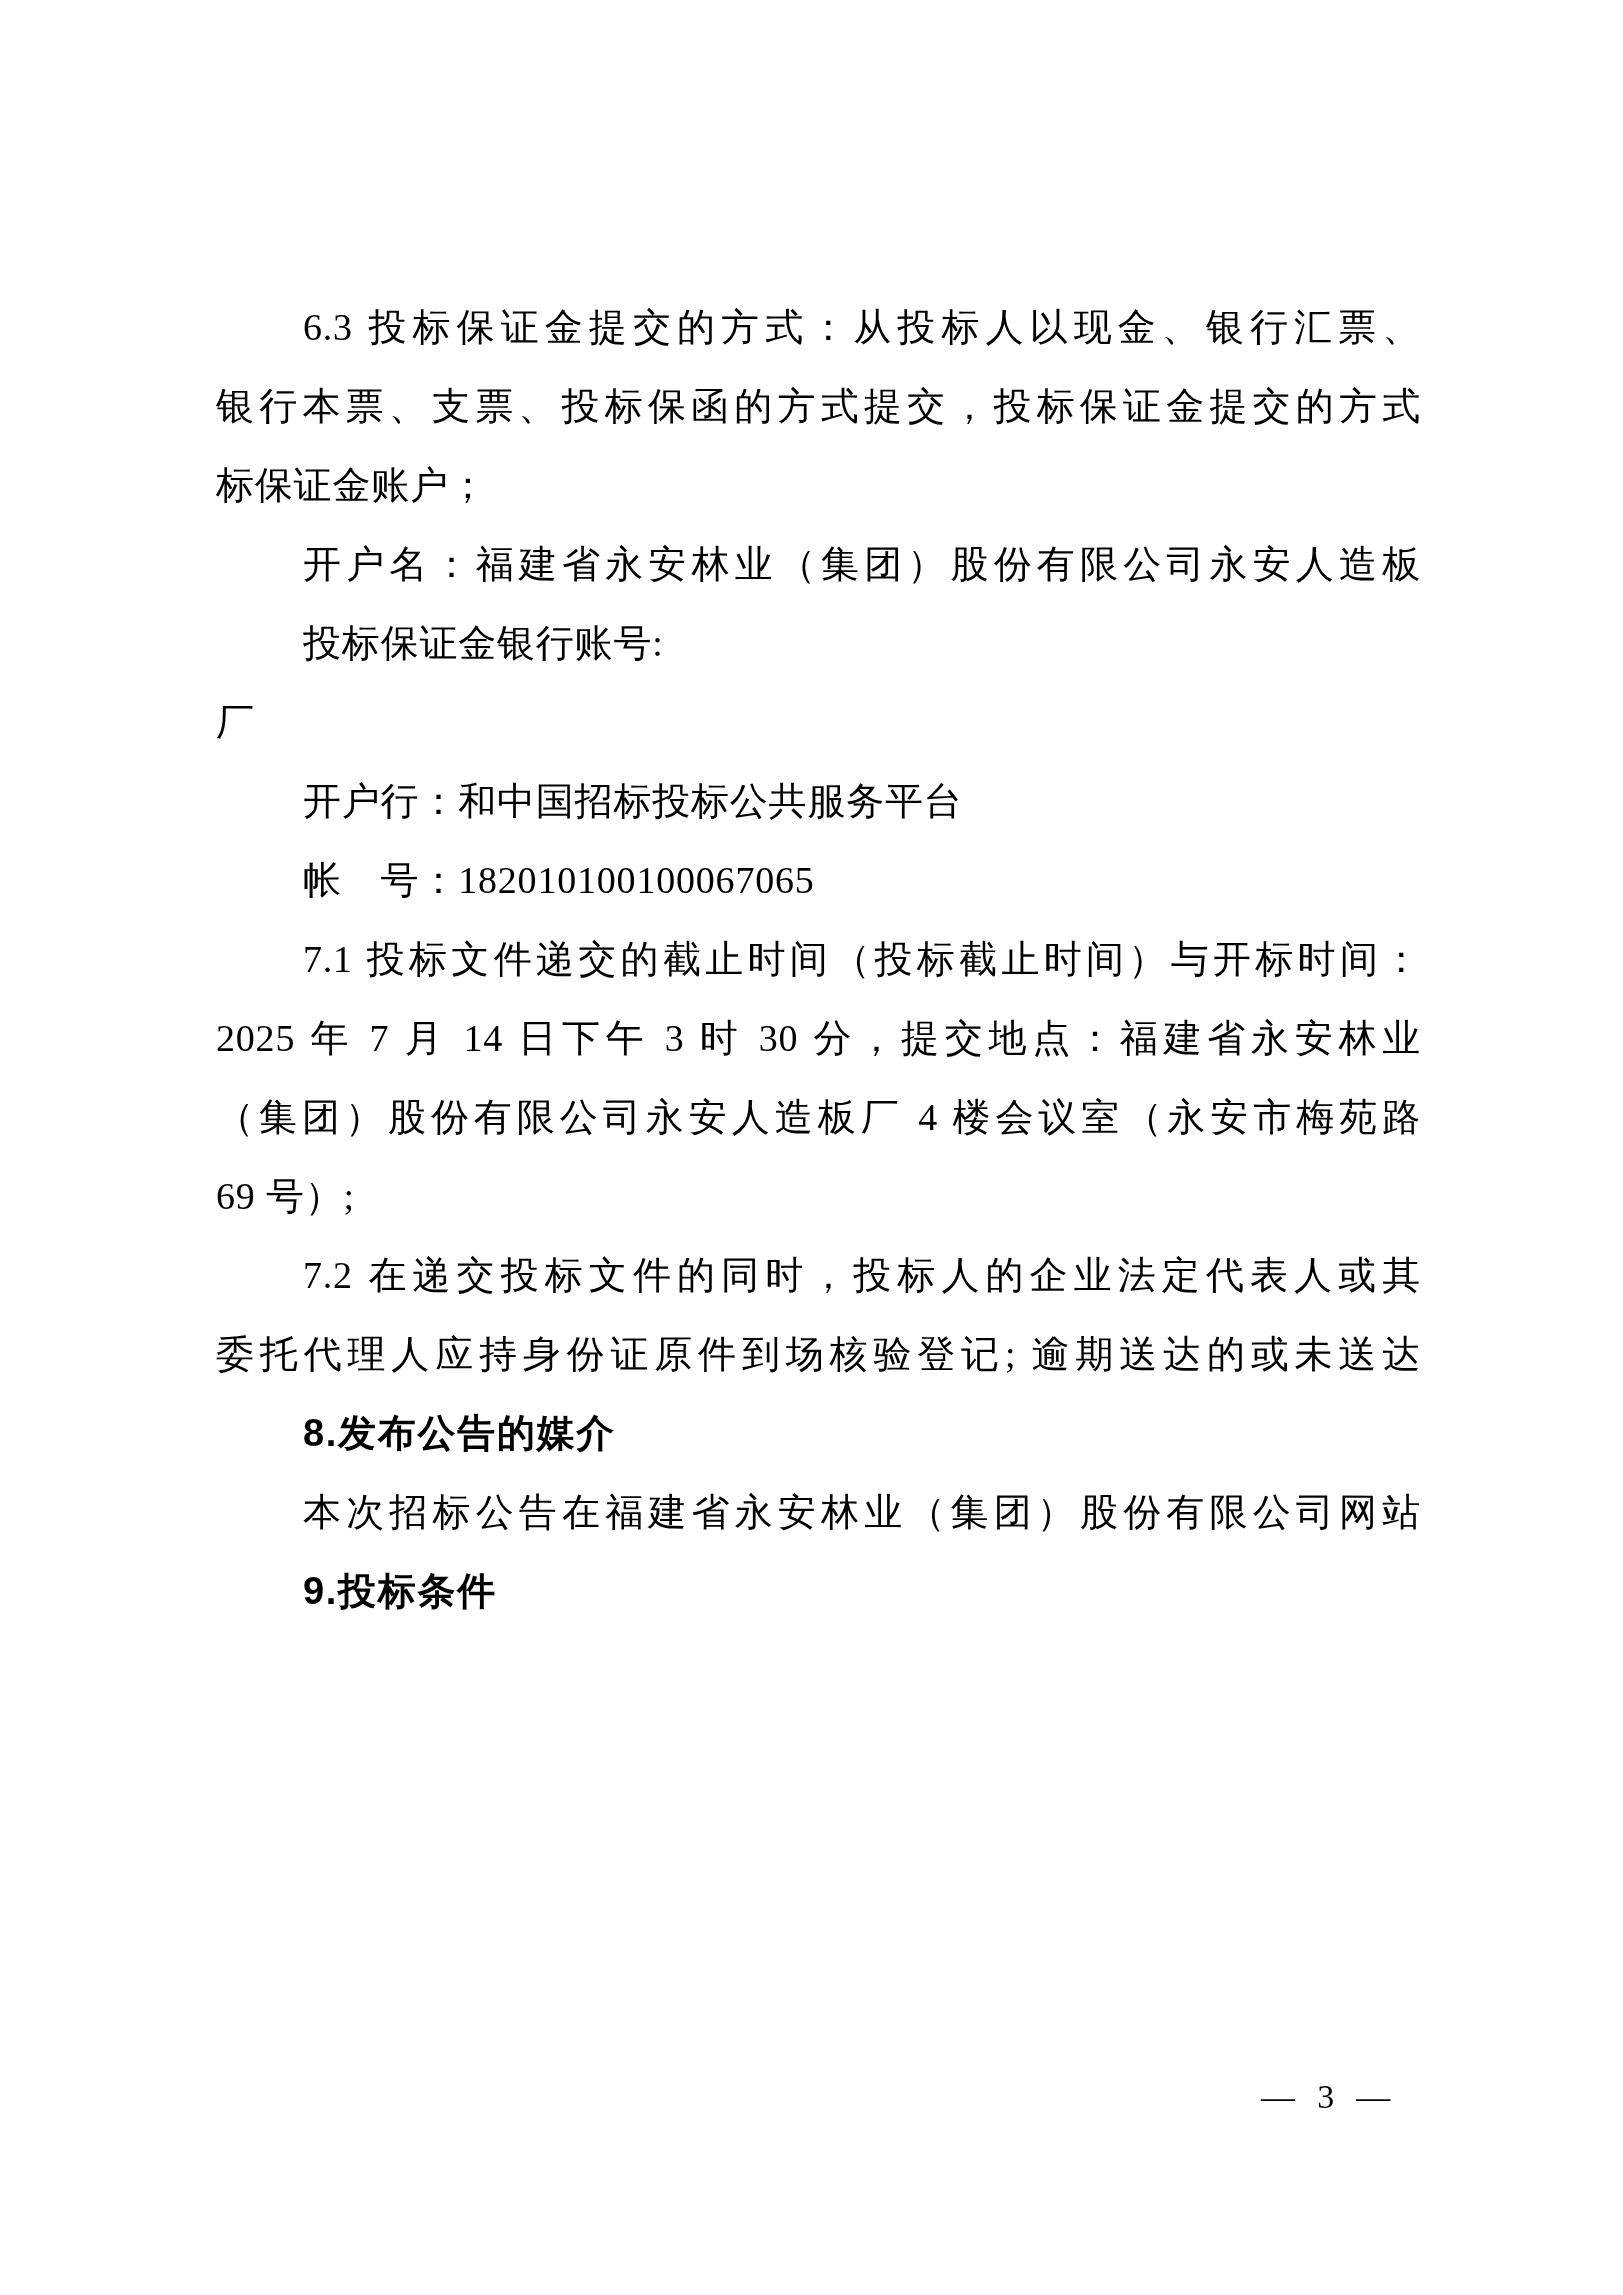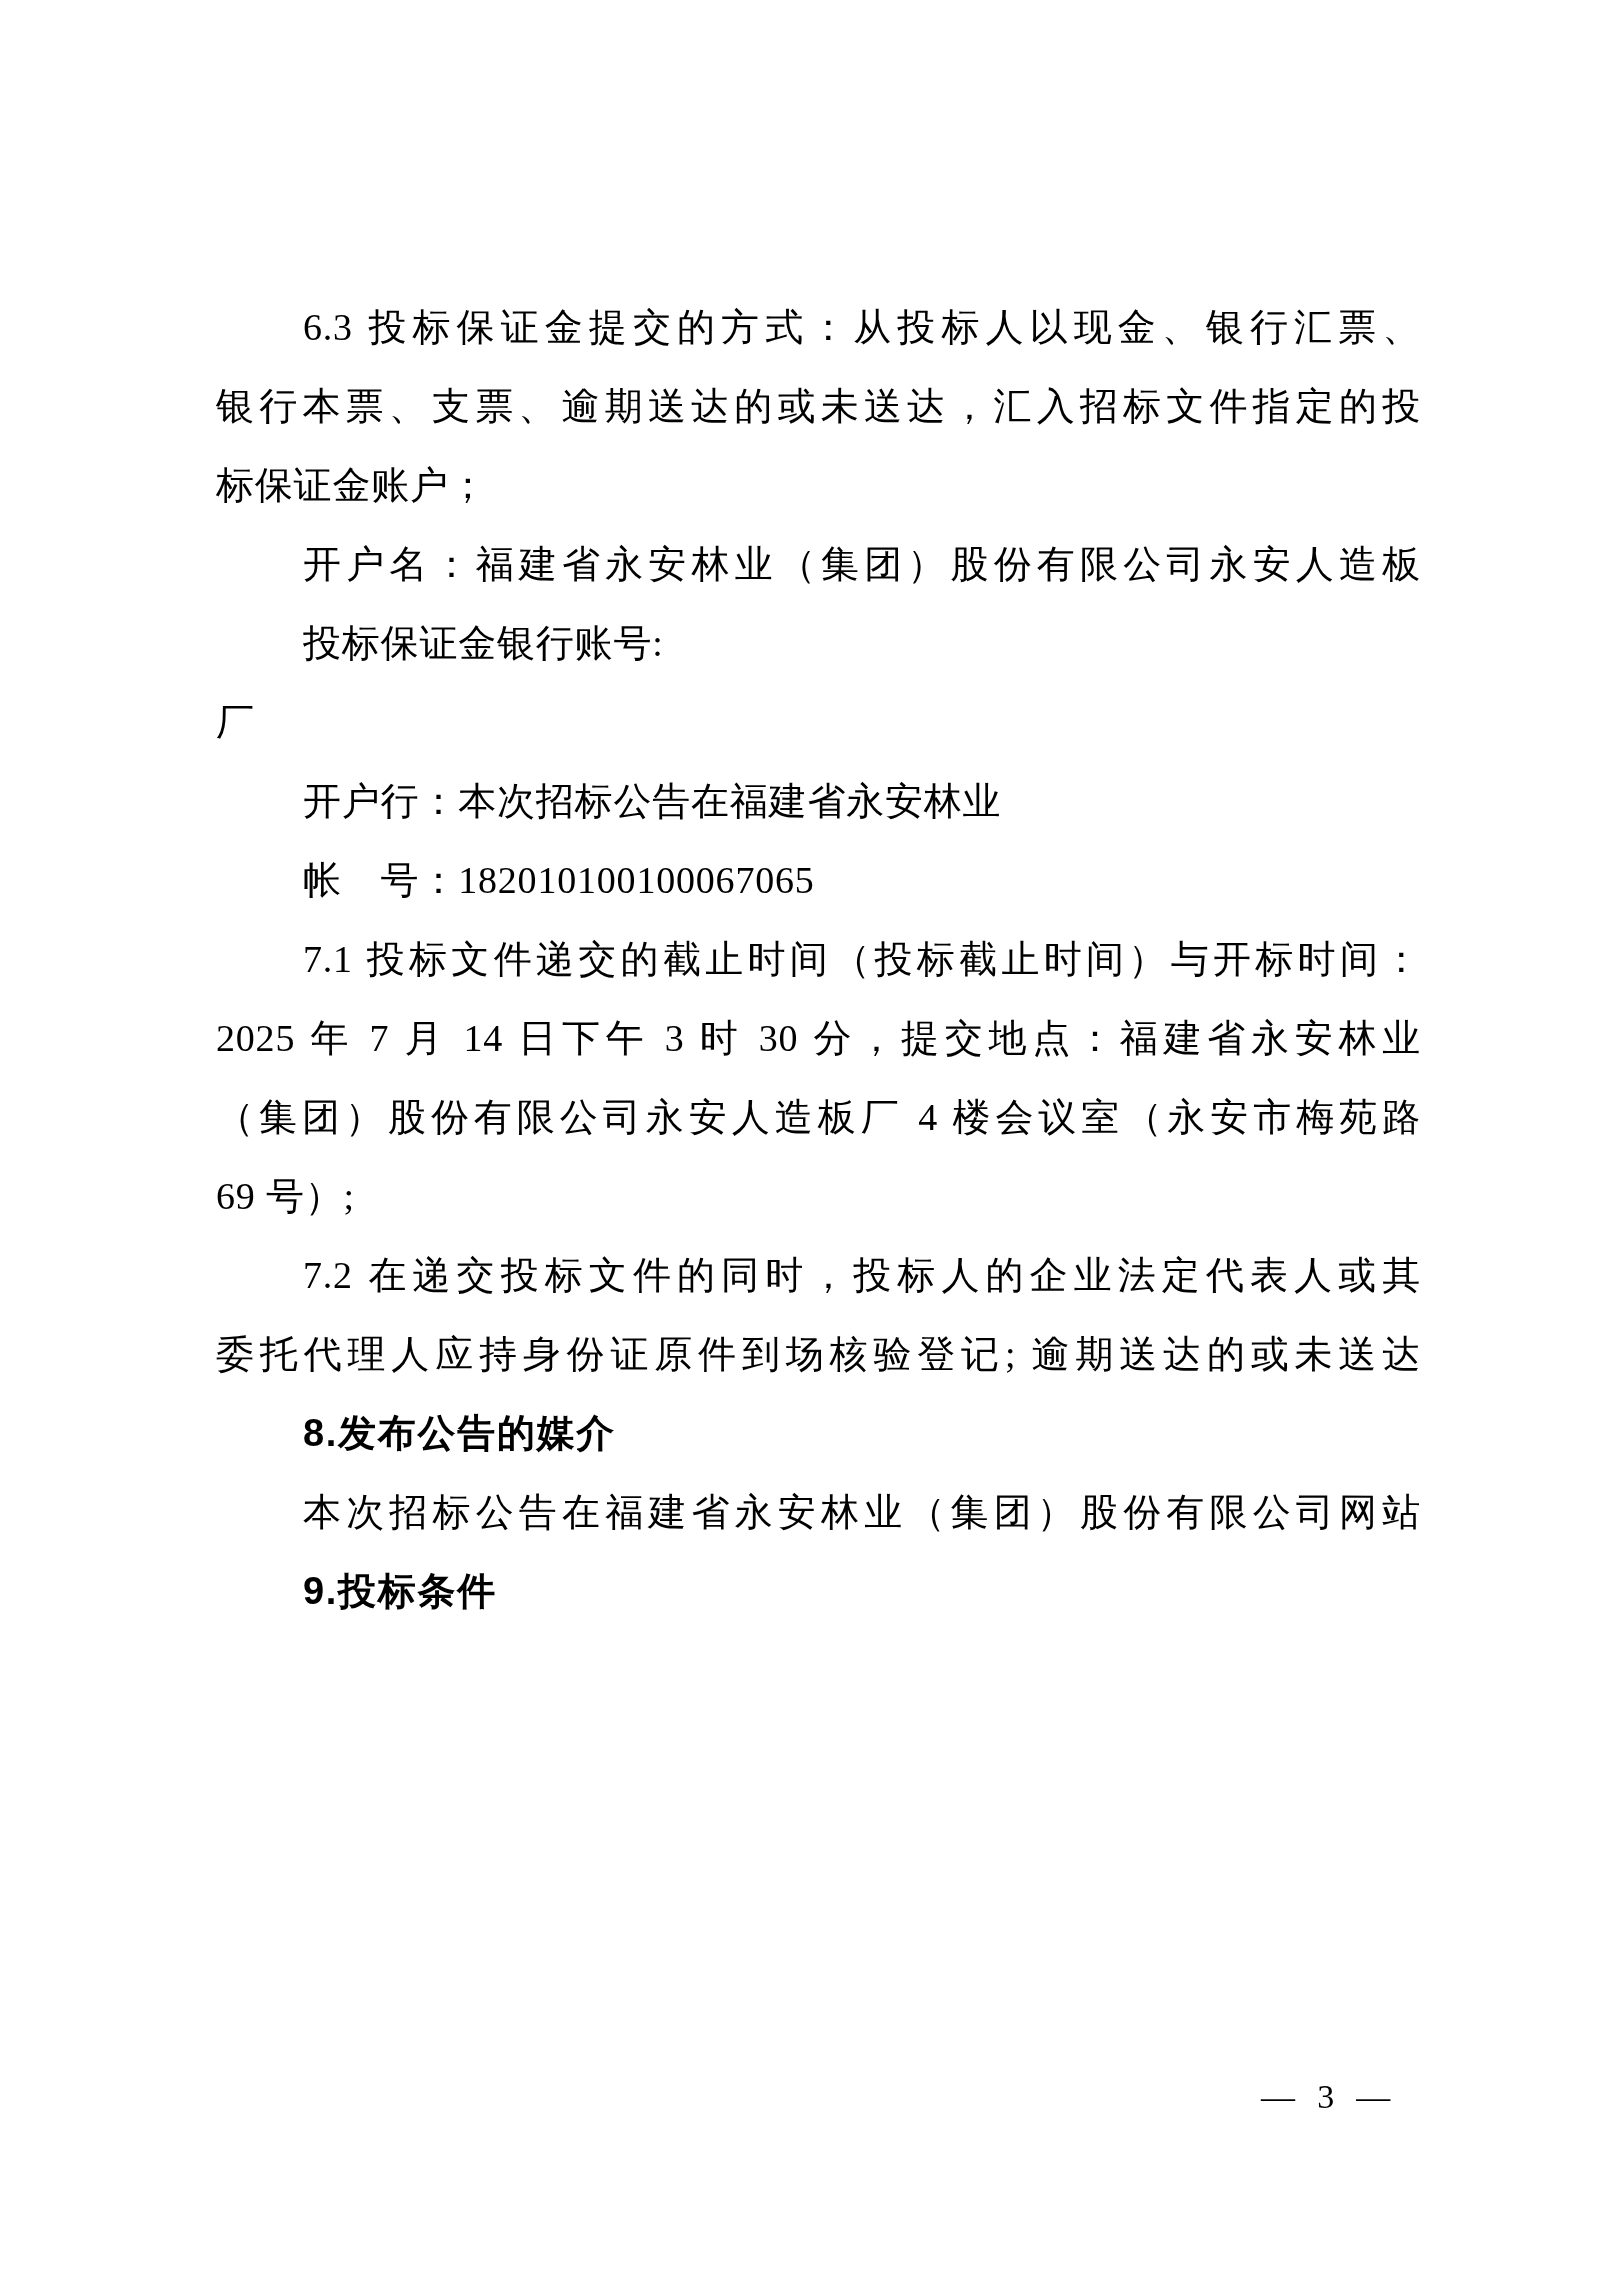--- a/index.html
+++ b/index.html
@@ -53,26 +53,26 @@
     letter-spacing: 1.7px;
     white-space: pre;
   }
 </style>
 </head>
 <body>
 
 <div class="page">
   <div class="textblock">
       <div class="line indent fill">6.3 投标保证金提交的方式：从投标人以现金、银行汇票、</div>
-      <div class="line fill">银行本票、支票、逾期送达的或未送达，汇入招标文件指定的投</div>
+      <div class="line fill">银行本票、支票、投标保函的方式提交，投标保证金提交的方式</div>
       <div class="line">标保证金账户；</div>
       <div class="line indent fill">开户名：福建省永安林业（集团）股份有限公司永安人造板</div>
       <div class="line indent">投标保证金银行账号:</div>
       <div class="line">厂</div>
-      <div class="line indent">开户行：本次招标公告在福建省永安林业</div>
+      <div class="line indent">开户行：和中国招标投标公共服务平台</div>
       <div class="line indent">帐　号：182010100100067065</div>
       <div class="line indent fill">7.1 投标文件递交的截止时间（投标截止时间）与开标时间：</div>
       <div class="line fill">2025 年 7 月 14 日下午 3 时 30 分，提交地点：福建省永安林业</div>
       <div class="line fill">（集团）股份有限公司永安人造板厂 4 楼会议室（永安市梅苑路</div>
       <div class="line">69 号）;</div>
       <div class="line indent fill">7.2 在递交投标文件的同时，投标人的企业法定代表人或其</div>
       <div class="line fill">委托代理人应持身份证原件到场核验登记; 逾期送达的或未送达</div>
       <div class="line indent bold">8.发布公告的媒介</div>
       <div class="line indent fill">本次招标公告在福建省永安林业（集团）股份有限公司网站</div>
       <div class="line indent bold">9.投标条件</div>

